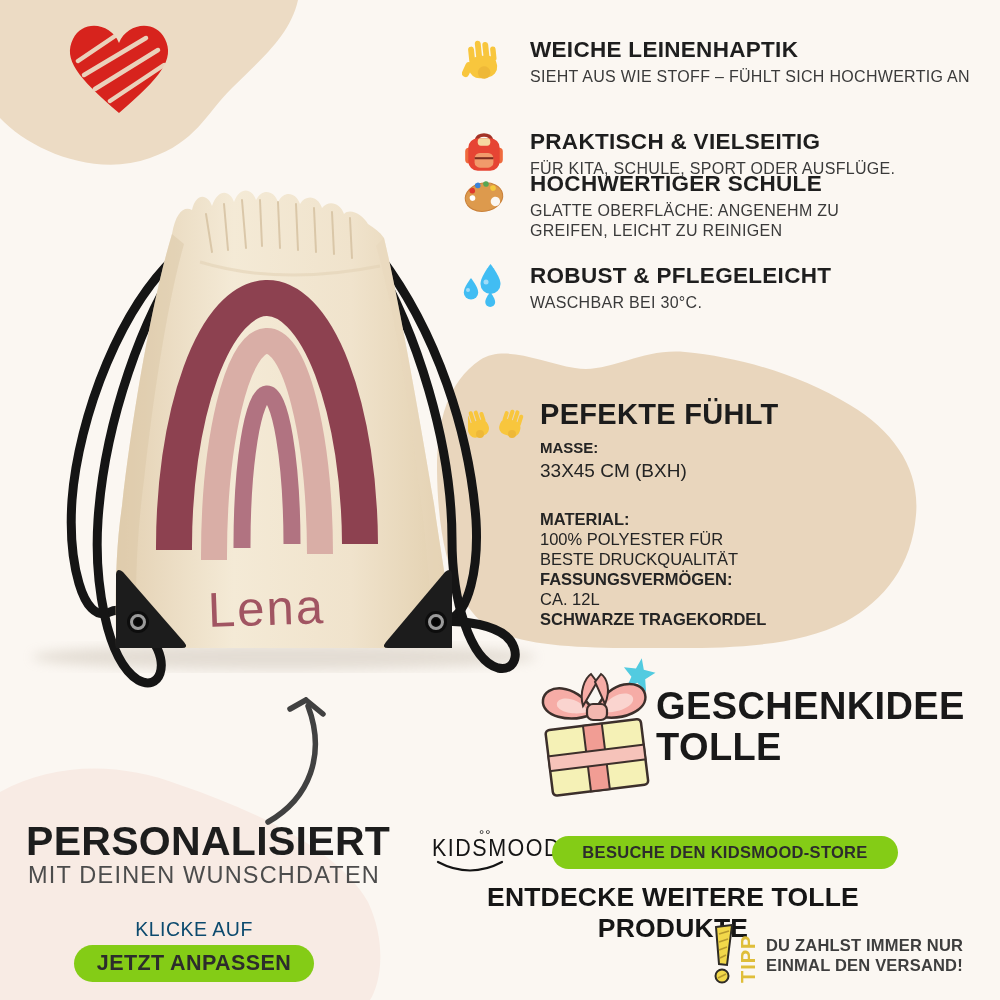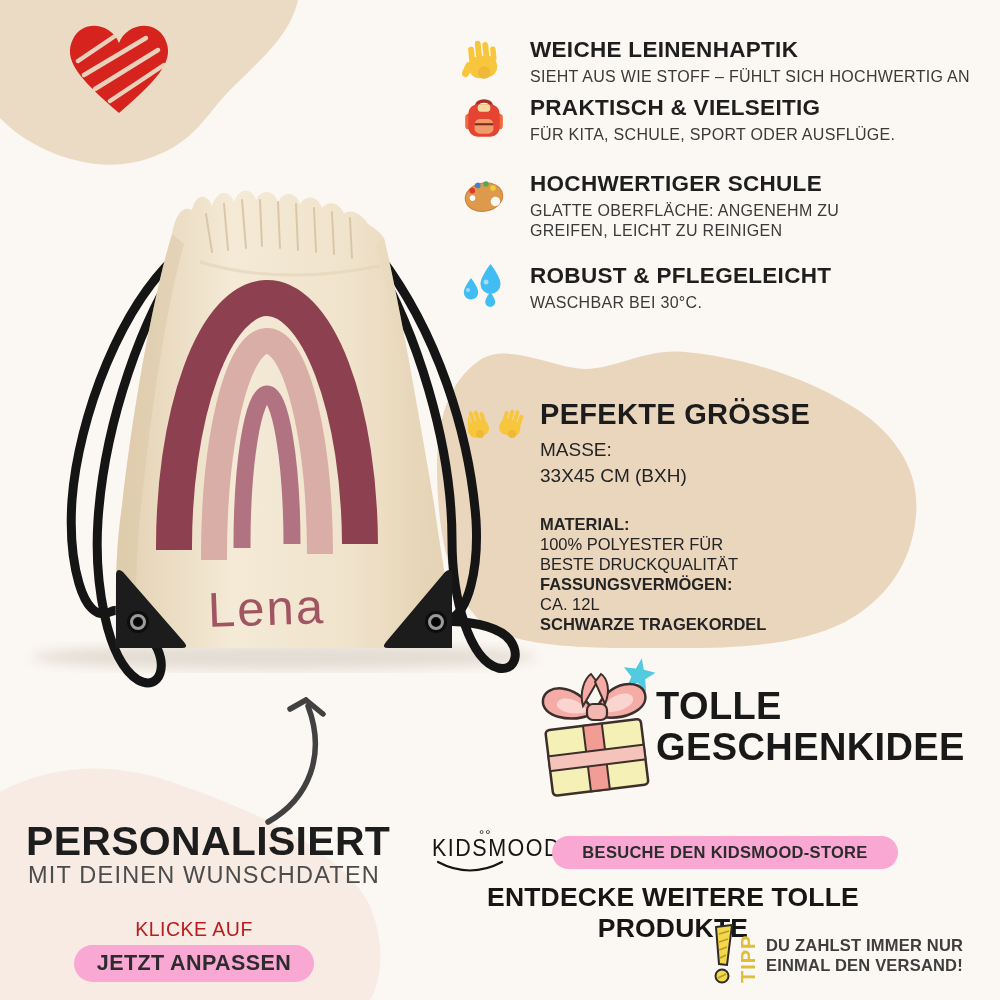--- a/index.html
+++ b/index.html
@@ -11,31 +11,31 @@
   
   .feature{position:absolute;left:462px;display:flex;gap:24px;align-items:flex-start;}
   .feature .ficon{flex:0 0 auto;}
   .ftitle{font-size:22.5px;font-weight:700;color:#1e1e1e;letter-spacing:.3px;white-space:nowrap;line-height:1.1;}
   .fsub{font-size:16px;font-weight:400;color:#3a3a3a;letter-spacing:.3px;margin-top:4px;white-space:nowrap;line-height:1.25;}
   .fsub.wrap{white-space:normal;max-width:352px;}
 
   
   .sizecol{position:absolute;left:540px;top:398px;width:280px;color:#242424;}
   .sizecol .stitle{font-size:29px;font-weight:700;letter-spacing:.3px;color:#1c1c1c;}
-  .sizecol .lbl{font-size:19px;font-weight:400;margin-top:8px;}
+  .sizecol .lbl{font-size:15px;font-weight:700;margin-top:8px;}
   .sizecol .val{font-size:19px;font-weight:400;margin-top:4px;}
   .matblock{margin-top:27px;font-size:16.5px;line-height:20px;}
   .matblock .b{font-weight:700;}
 
   .gift-title{position:absolute;left:656px;top:686px;font-size:38px;line-height:41px;font-weight:700;color:#191919;letter-spacing:.4px;}
 
   .personalize-title{position:absolute;left:26px;top:818px;font-size:41px;font-weight:700;color:#1d1d1d;letter-spacing:.3px;text-align:right;}
   .personalize-sub{position:absolute;left:28px;top:862px;font-size:23.5px;font-weight:400;color:#4c4c4c;letter-spacing:1.2px;}
-  .klicke{position:absolute;left:74px;top:918px;width:240px;text-align:center;font-size:19.5px;color:#b91c1c;letter-spacing:.5px;}
-  .pill{background:#f9a8d4;border-radius:22px;display:flex;align-items:center;justify-content:center;font-weight:700;color:#2c2c2c;}
+  .klicke{position:absolute;left:74px;top:918px;width:240px;text-align:center;font-size:19.5px;color:#0c4a6e;letter-spacing:.5px;}
+  .pill{background:#84cc16;border-radius:22px;display:flex;align-items:center;justify-content:center;font-weight:700;color:#2c2c2c;}
   .cta-pill{position:absolute;left:74px;top:945px;width:240px;height:37px;font-size:21.5px;letter-spacing:.4px;}
   .store-pill{position:absolute;left:552px;top:836px;width:346px;height:33px;border-radius:17px;font-size:16.5px;letter-spacing:.3px;}
 
   .tagline{position:absolute;left:428px;top:882px;width:490px;text-align:center;font-size:26.5px;font-weight:700;color:#161616;letter-spacing:.2px;}
 
   .logo-wrap{position:absolute;left:432px;top:836px;width:120px;height:42px;}
   .logo-text{font-size:21.5px;font-weight:400;color:#141414;letter-spacing:1.5px;transform:scaleY(1.08);}
   .logo-dots{position:absolute;left:47px;top:-9px;font-size:13px;color:#141414;letter-spacing:1px;}
 
   .tip-label{position:absolute;left:735px;top:925px;height:58px;writing-mode:vertical-rl;transform:rotate(180deg);font-size:20px;font-weight:800;color:#dfbe3a;letter-spacing:1px;line-height:26px;}
@@ -148,21 +148,21 @@
         <rect x="5" y="17" width="27" height="21" rx="10"></rect>
         <circle cx="19" cy="33" r="6" fill="#eeb838"></circle>
       </g>
     </svg>
     <div>
       <div class="ftitle">WEICHE LEINENHAPTIK</div>
       <div class="fsub">SIEHT AUS WIE STOFF – FÜHLT SICH HOCHWERTIG AN</div>
     </div>
   </div>
 
-  <div class="feature" style="top:96px;justify-content:space-between;">
+  <div class="feature" style="top:130px;justify-content:space-between;">
     <svg class="ficon" width="44" height="46" viewBox="0 0 40 44">
       <path d="M13,10 C13,3 27,3 27,10" stroke="#a33327" stroke-width="3.5" fill="none"></path>
       <rect x="2" y="17" width="7" height="15" rx="3.5" fill="#ef6a3d"></rect>
       <rect x="31" y="17" width="7" height="15" rx="3.5" fill="#ef6a3d"></rect>
       <rect x="5" y="8" width="30" height="31" rx="9" fill="#e64433"></rect>
       <rect x="11" y="22" width="18" height="14" rx="5" fill="#f19a6b"></rect>
       <line x1="11" y1="27" x2="29" y2="27" stroke="#7c2b1f" stroke-width="2"></line>
       <rect x="14" y="8" width="12" height="7" rx="3" fill="#f6d9a0"></rect>
     </svg>
     <div>
@@ -224,21 +224,21 @@
         <rect x="0" y="8" width="21" height="16" rx="7"></rect>
       </g>
     </g>
     <g fill="#eeb838">
         <circle cx="12" cy="26" r="4"></circle>
         <circle cx="44" cy="26" r="4"></circle>
       </g>
   </svg>
 
   <div class="sizecol">
-    <div class="stitle">PEFEKTE GRÖSSE</div>
+    <div class="stitle">PEFEKTE FÜHLT</div>
     <div class="lbl">MASSE:</div>
     <div class="val">33X45 CM (BXH)</div>
     <div class="matblock">
       <div class="b">MATERIAL:</div>
       <div>100% POLYESTER FÜR</div>
       <div>BESTE DRUCKQUALITÄT</div>
       <div class="b">FASSUNGSVERMÖGEN:</div>
       <div>CA. 12L</div>
       <div class="b">SCHWARZE TRAGEKORDEL</div>
     </div>
@@ -256,22 +256,22 @@
       <path d="M62,60 C74,32 106,30 110,46 C114,62 88,74 62,68 Z" fill="#f6aca6" stroke="#3c2f2b" stroke-width="2.5"></path>
       <path d="M52,62 C42,48 24,48 22,55 C20,63 38,68 52,64 Z" fill="#fad4cf"></path>
       <path d="M68,60 C76,44 96,42 98,50 C100,58 82,66 68,64 Z" fill="#fad4cf"></path>
       <path d="M48,58 C44,44 50,30 56,26 L62,34 Z" fill="#f6aca6" stroke="#3c2f2b" stroke-width="2"></path>
       <path d="M70,56 C76,42 72,30 66,26 L60,34 Z" fill="#f6aca6" stroke="#3c2f2b" stroke-width="2"></path>
       <rect x="52" y="56" width="20" height="16" rx="6" fill="#f3b7af" stroke="#3c2f2b" stroke-width="2.2"></rect>
     </g>
   </svg>
 
   <div class="gift-title">
+    <div>GESCHENKIDEE</div>
     <div>TOLLE</div>
-    <div>GESCHENKIDEE</div>
   </div>
 
   <div class="personalize-title">PERSONALISIERT</div>
   <div class="personalize-sub">MIT DEINEN WUNSCHDATEN</div>
   <div class="klicke">KLICKE AUF</div>
   <div class="pill cta-pill">JETZT ANPASSEN</div>
 
   <div class="logo-wrap">
     <div class="logo-text">KIDSMOOD</div>
     <div class="logo-dots">°°</div>

